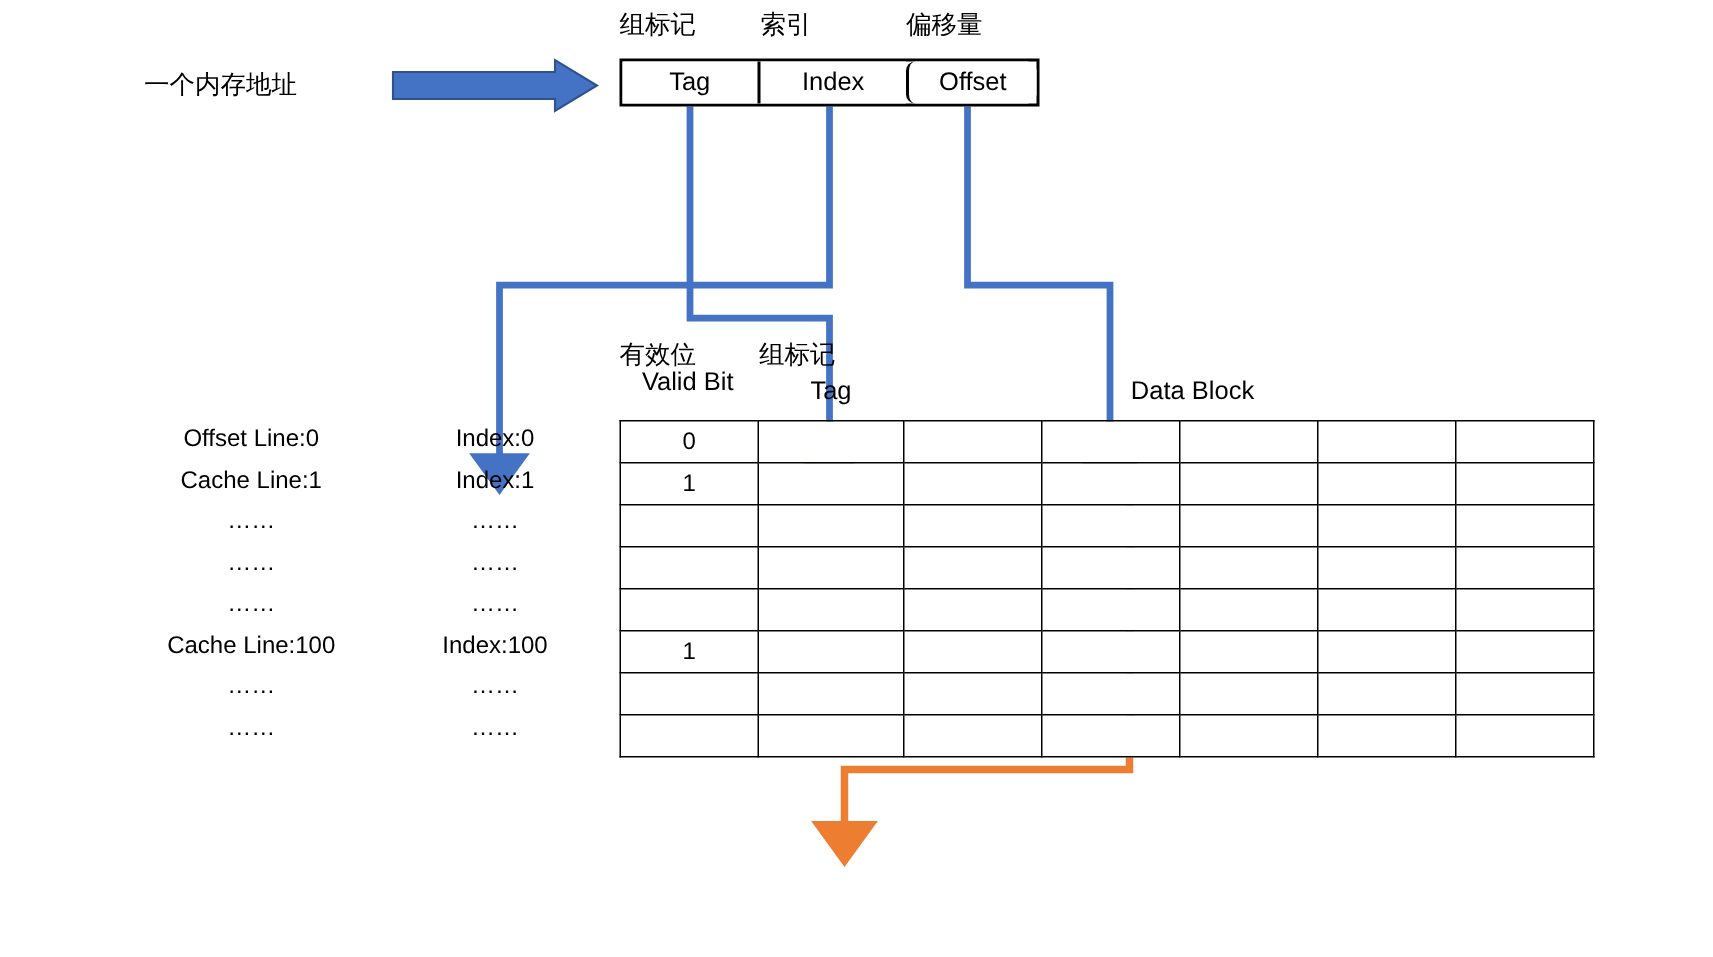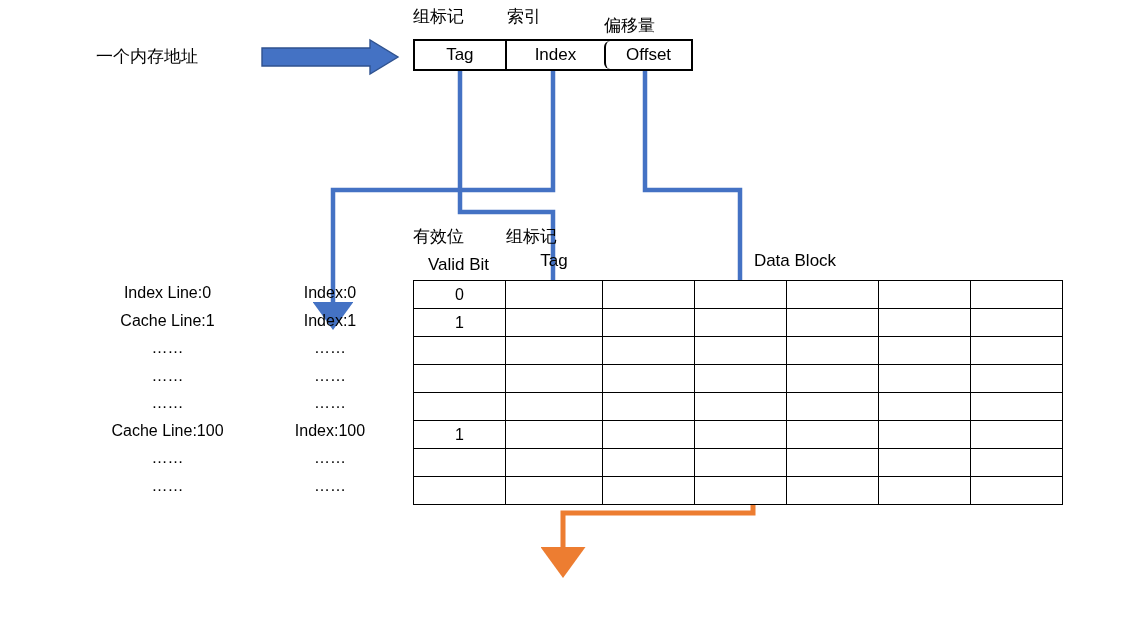--- a/index.html
+++ b/index.html
@@ -132,38 +132,38 @@
 
     <g>
       <path d="M753,320 L753,513 L563,513 L563,558" fill="none" stroke="#ED7D31" stroke-width="5" marker-end="url(#orange-head)"></path>
     </g>
   </svg>
 
   <div class="abs label-cn" style="left:96px; top:46px; width:130px; text-align:left;">一个内存地址</div>
 
   <div class="abs label-cn" style="left:413px; top:6px; width:92px;">组标记</div>
   <div class="abs label-cn" style="left:507px; top:6px; width:95px;">索引</div>
-  <div class="abs label-cn" style="left:604px; top:6px; width:89px;margin-top:9px;">偏移量</div>
+  <div class="abs label-cn" style="left:604px; top:6px; width:89px;">偏移量</div>
 
   <div class="abs" id="address-box">
     <div class="field f-tag">Tag</div>
     <div class="field f-index">Index</div>
     <div class="field f-offset">Offset</div>
   </div>
 
   <div class="abs label-cn" style="left:413px; top:226px; width:91px;">有效位</div>
-  <div class="abs label-en" style="left:413px; top:254px; width:91px;">Valid Bit</div>
+  <div class="abs label-en" style="left:413px; top:244px; width:91px;">Valid Bit</div>
 
   <div class="abs label-cn" style="left:506px; top:226px; width:96px;">组标记</div>
   <div class="abs label-en" style="left:506px; top:250px; width:96px;">Tag</div>
 
   <div class="abs label-en" style="left:704px; top:250px; width:182px;">Data Block</div>
 
   <div class="abs" id="cacheline-col" style="left:60px; top:280px; width:215px;">
-      <div class="row-label" style="position: absolute; left: 0px; width: 100%; top: 2px;">Index Line:0</div>
+      <div class="row-label" style="position: absolute; left: 0px; width: 100%; top: 2px;">Offset Line:0</div>
       <div class="row-label" style="position: absolute; left: 0px; width: 100%; top: 29.5px;">Cache Line:1</div>
       <div class="dots" style="position: absolute; left: 0px; width: 100%; top: 57px;">……</div>
       <div class="dots" style="position: absolute; left: 0px; width: 100%; top: 84.5px;">……</div>
       <div class="dots" style="position: absolute; left: 0px; width: 100%; top: 112px;">……</div>
       <div class="row-label" style="position: absolute; left: 0px; width: 100%; top: 139.5px;">Cache Line:100</div>
       <div class="dots" style="position: absolute; left: 0px; width: 100%; top: 167px;">……</div>
       <div class="dots" style="position: absolute; left: 0px; width: 100%; top: 194.5px;">……</div>
     </div>
   <div class="abs" id="index-col" style="left:250px; top:280px; width:160px;">
       <div class="row-label" style="position: absolute; left: 0px; width: 100%; top: 2px;">Index:0</div>

